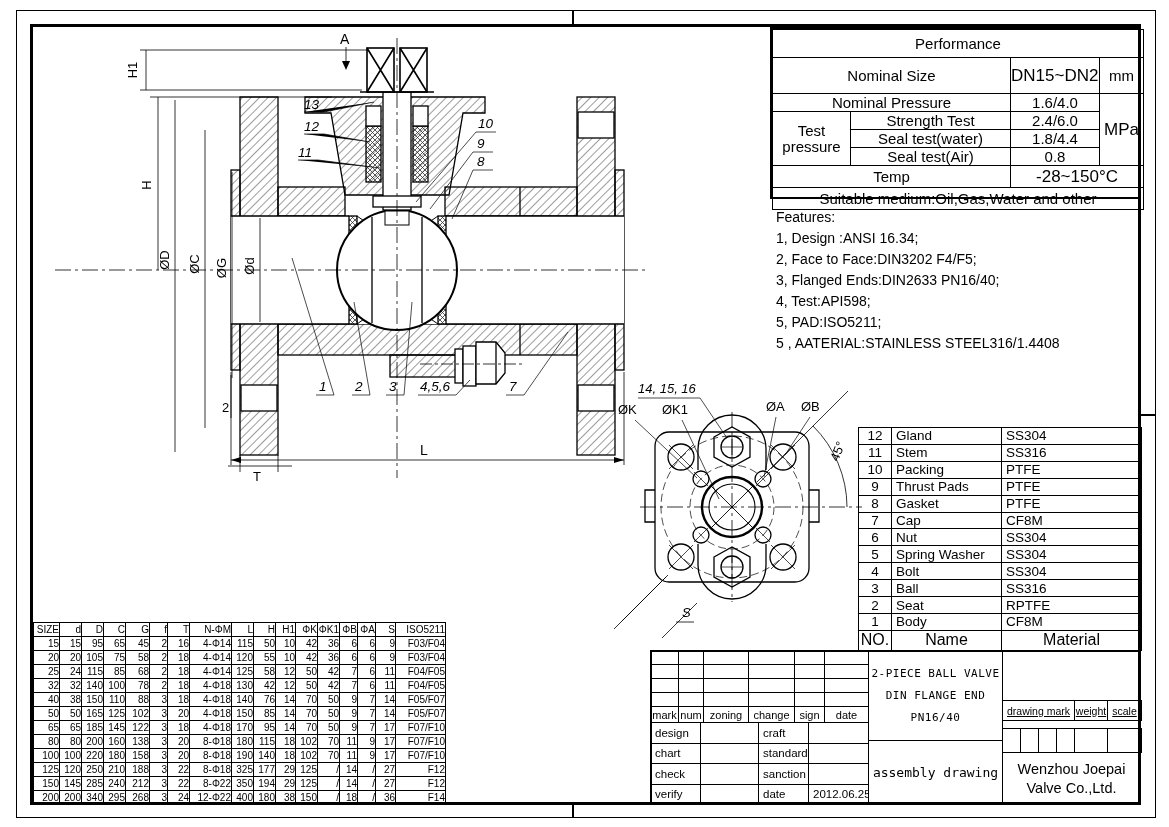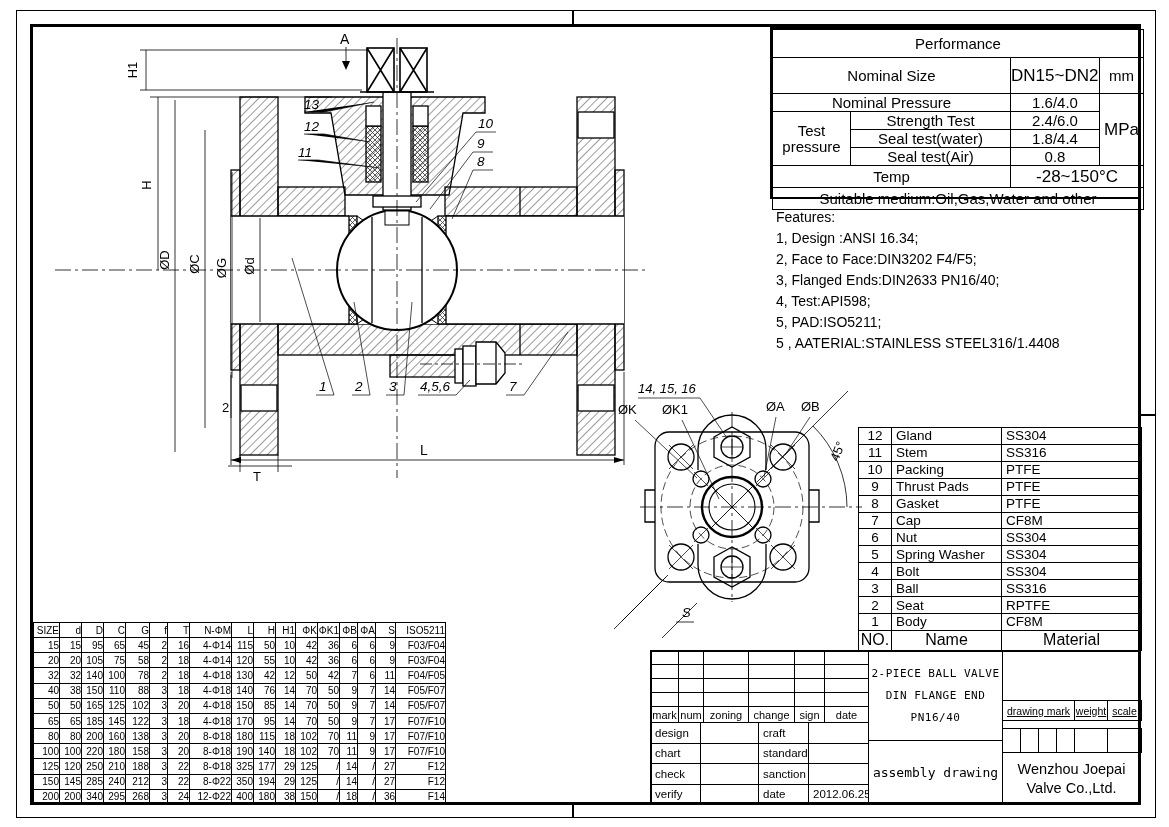--- a/index.html
+++ b/index.html
@@ -455,20 +455,39 @@
             <td>55</td>
             <td>10</td>
             <td>42</td>
             <td>36</td>
             <td>6</td>
             <td>6</td>
             <td>9</td>
             <td>F03/F04</td>
           </tr>
           <tr>
+            <td>25</td>
+            <td>24</td>
+            <td>115</td>
+            <td>85</td>
+            <td>68</td>
+            <td>2</td>
+            <td>18</td>
+            <td>4-Φ14</td>
+            <td>125</td>
+            <td>58</td>
+            <td>12</td>
+            <td>50</td>
+            <td>42</td>
+            <td>7</td>
+            <td>6</td>
+            <td>11</td>
+            <td>F04/F05</td>
+          </tr>
+          <tr>
             <td>32</td>
             <td>32</td>
             <td>140</td>
             <td>100</td>
             <td>78</td>
             <td>2</td>
             <td>18</td>
             <td>4-Φ18</td>
             <td>130</td>
             <td>42</td>

